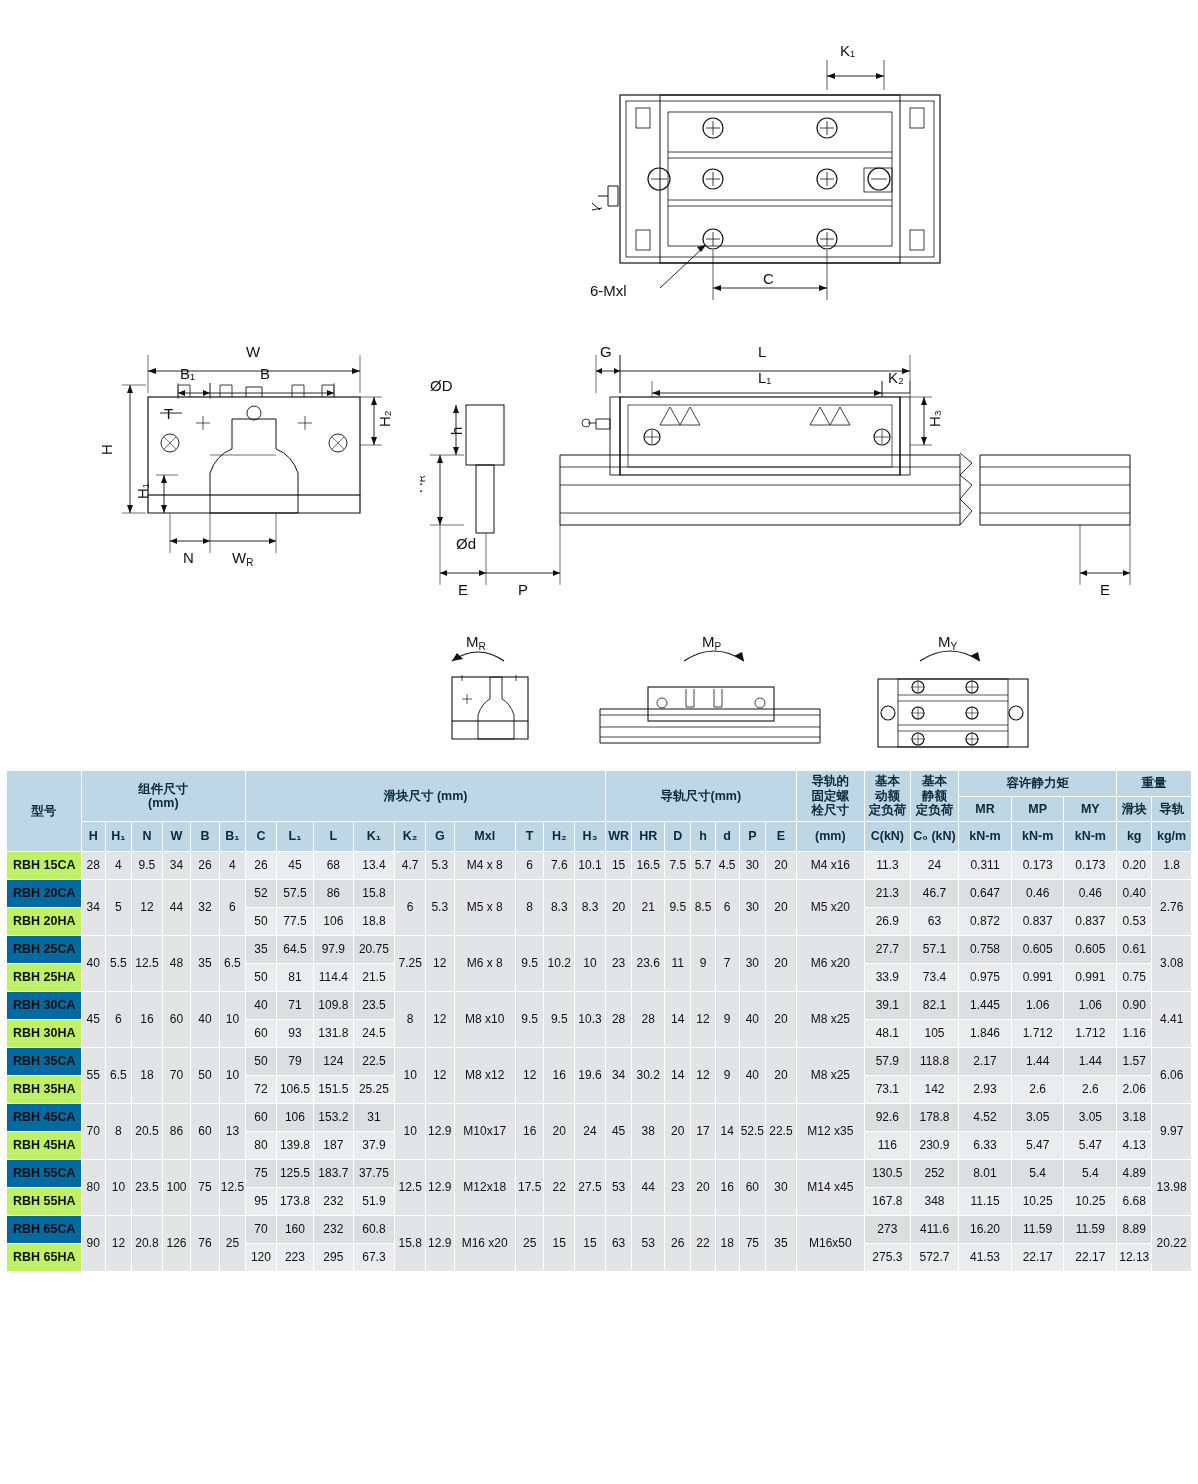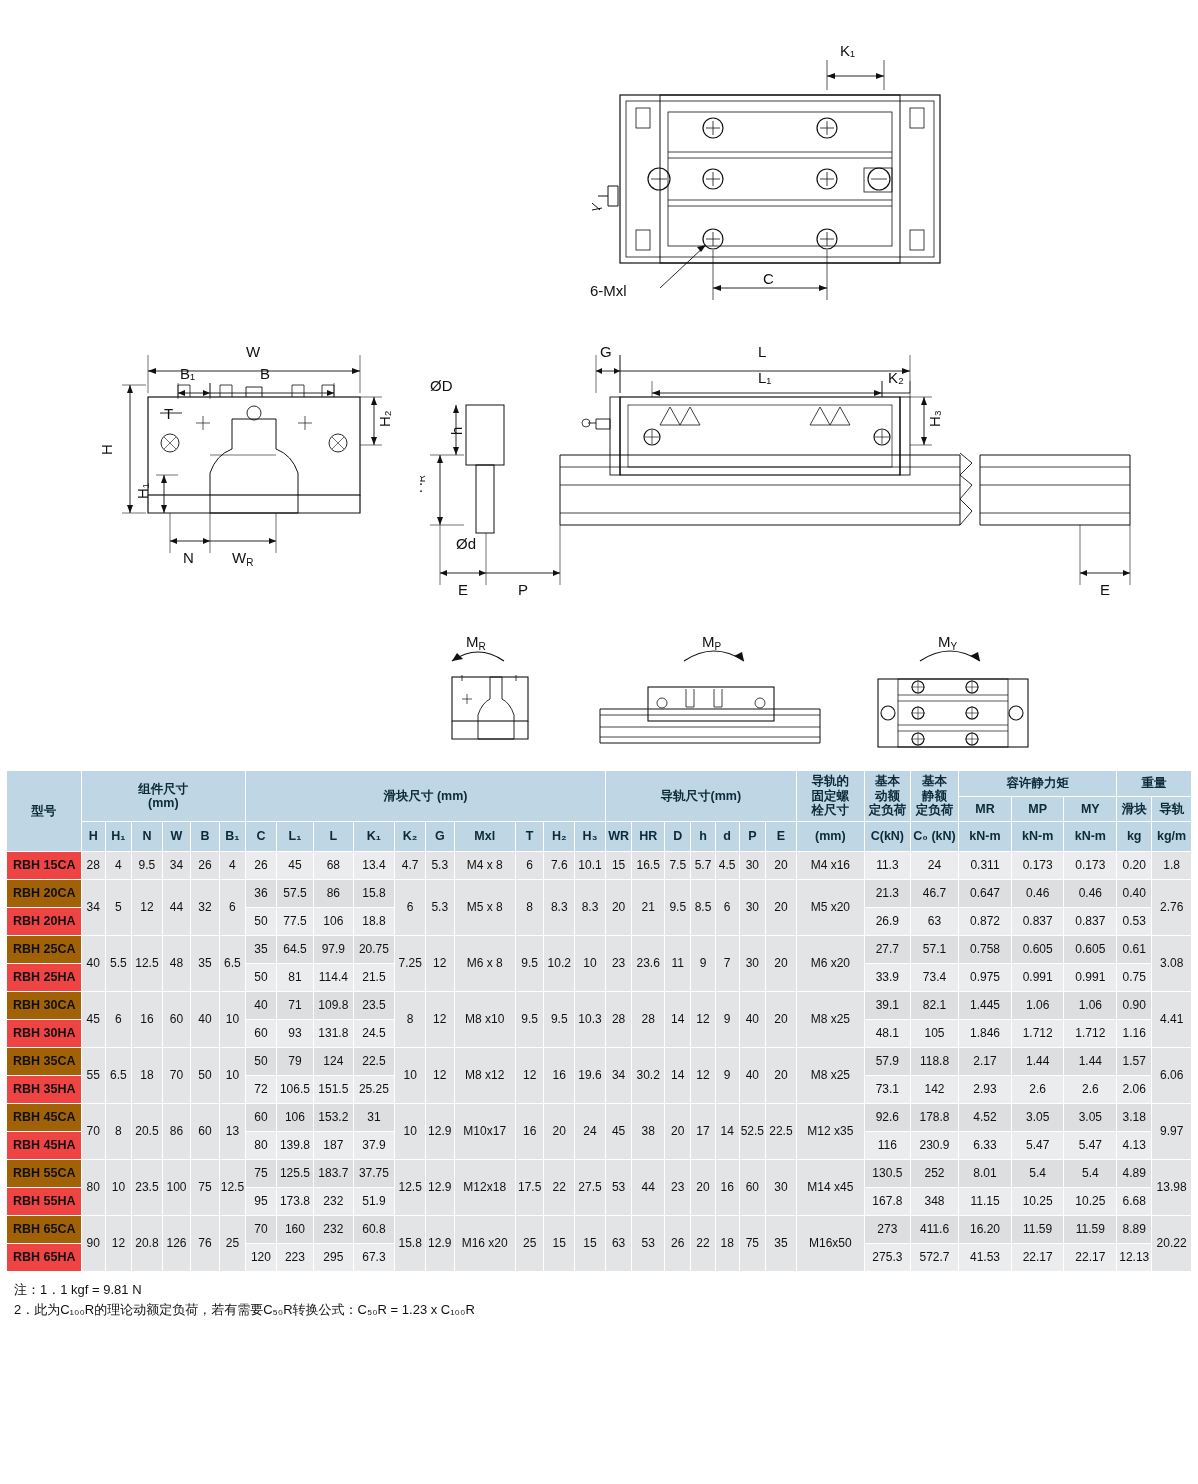--- a/index.html
+++ b/index.html
@@ -37,26 +37,26 @@
   thead th.sym{height:26px;font-size:12.5px;}
   tbody td{
     background:#ebeced;
     height:27px;
     font-size:12px;
     color:#111;
   }
   tbody tr.alt td{background:#dcdedf;}
   tbody td.model{
     font-weight:bold;
-    background:#ef4444;
+    background:#bef264;
     text-align:left;
     padding-left:6px;
     font-size:12.5px;
   }
-  tbody tr.alt td.model{background:#a16207;}
+  tbody tr.alt td.model{background:#0369a1;}
   td.grp{background:#e3e4e5;}
   tbody tr.alt td.grp{background:#e3e4e5;}
   .notes{
     margin:8px 0 0 14px;
     font-size:13px;
     color:#111;
     line-height:1.5;
   }
   .notes div{white-space:nowrap;}
 </style>
@@ -493,21 +493,21 @@
           <td class="grp">1.8</td>
         </tr>
         <tr class="alt">
           <td class="model">RBH 20CA</td>
           <td class="grp" rowspan="2">34</td>
           <td class="grp" rowspan="2">5</td>
           <td class="grp" rowspan="2">12</td>
           <td class="grp" rowspan="2">44</td>
           <td class="grp" rowspan="2">32</td>
           <td class="grp" rowspan="2">6</td>
-          <td>36</td>
+          <td>52</td>
           <td>57.5</td>
           <td>86</td>
           <td>15.8</td>
           <td class="grp" rowspan="2">6</td>
           <td class="grp" rowspan="2">5.3</td>
           <td class="grp" rowspan="2">M5 x 8</td>
           <td class="grp" rowspan="2">8</td>
           <td class="grp" rowspan="2">8.3</td>
           <td class="grp" rowspan="2">8.3</td>
           <td class="grp" rowspan="2">20</td>
@@ -817,18 +817,14 @@
           <td>275.3</td>
           <td>572.7</td>
           <td>41.53</td>
           <td>22.17</td>
           <td>22.17</td>
           <td>12.13</td>
         </tr>
       </tbody>
   </table>
 
-  <div class="notes">
-    <div>注：1．1 kgf = 9.81 N</div>
-    <div>2．此为C₁₀₀R的理论动额定负荷，若有需要C₅₀R转换公式：C₅₀R = 1.23 x C₁₀₀R</div>
-  </div>
 
 </div>
 
 </body></html>

